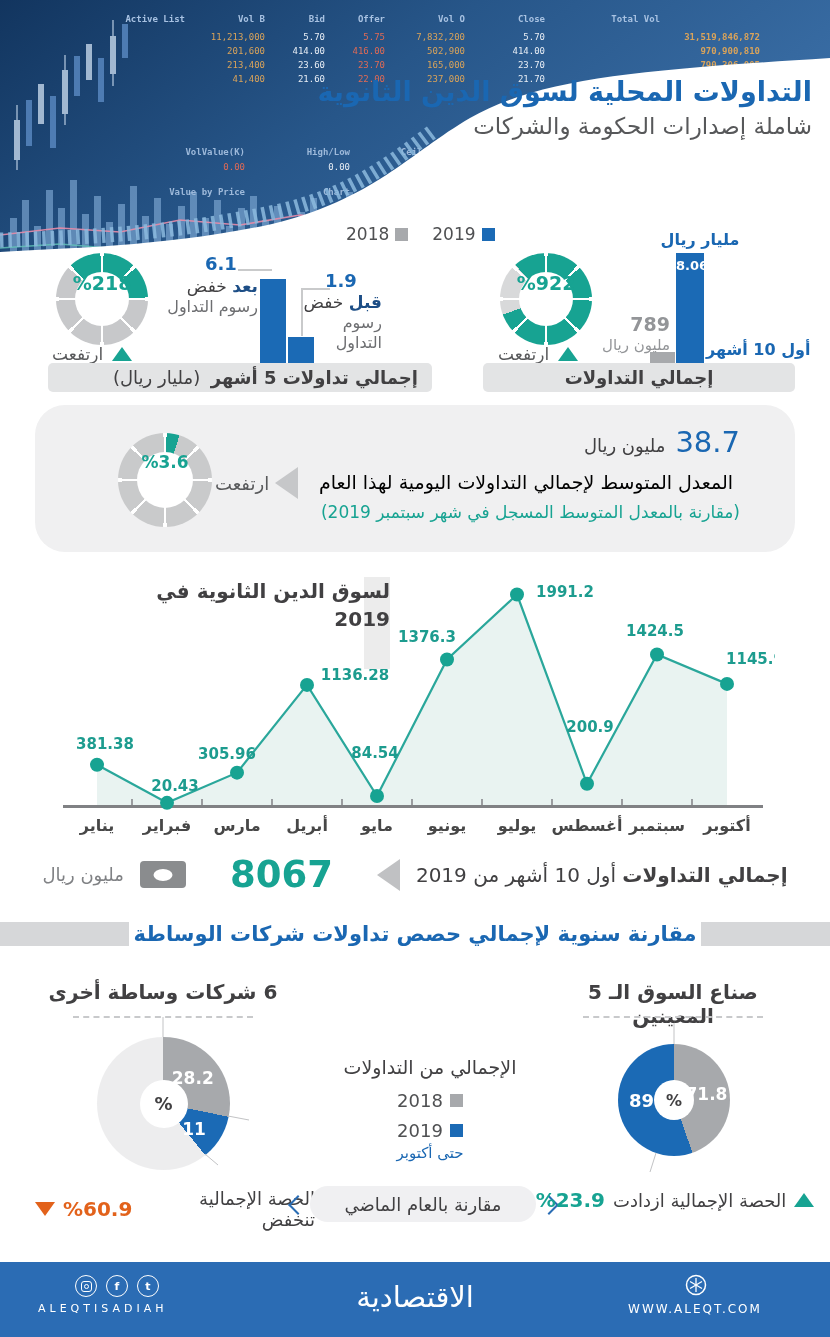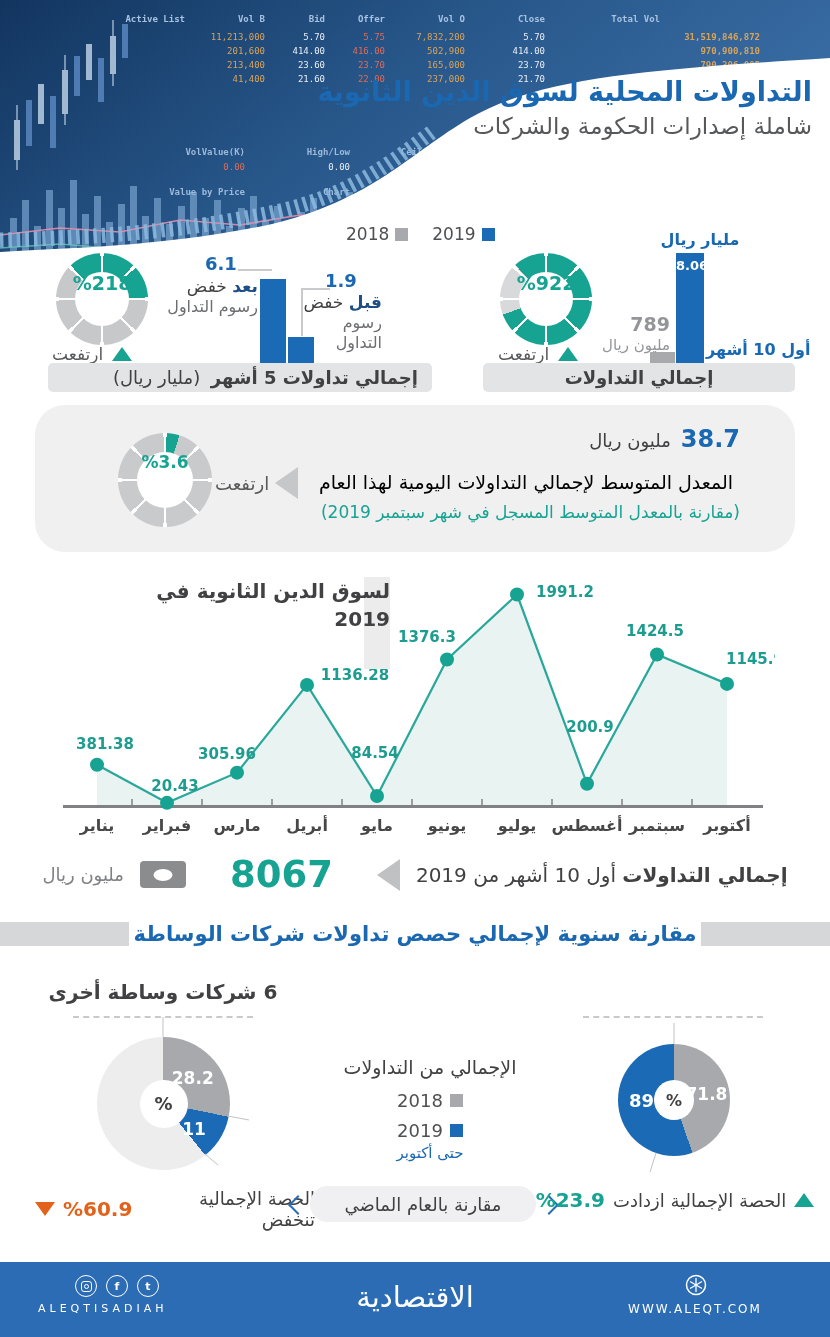--- a/index.html
+++ b/index.html
@@ -308,21 +308,21 @@
     <div style="font-size:19px;font-weight:bold;">789</div>
     <div style="font-size:15px;">مليون ريال</div>
   </div>
   <div class="abs blue-num" style="left:706px;top:340px;font-size:16px;" dir="rtl">أول 10 أشهر</div>
   <div class="band" style="left:483px;top:363px;width:312px;justify-content:center;">
     <span style="font-weight:bold;">إجمالي التداولات</span>
   </div>
 
   <div class="panel">
     <div class="abs" dir="rtl" style="right:55px;top:20px;display:flex;align-items:baseline;gap:10px;">
-      <span style="font-size:24px;font-weight:bold;color:#1a67b2;text-align:center;">38.7</span>
+      <span style="font-size:29px;font-weight:normal;color:#1a67b2;text-align:center;">38.7</span>
       <span style="font-size:18px;color:#414042;">مليون ريال</span>
     </div>
     <div class="abs" dir="rtl" style="right:62px;top:66px;font-size:19px;color:#000000;">المعدل المتوسط لإجمالي التداولات اليومية لهذا العام</div>
     <div class="abs" dir="rtl" style="right:55px;top:97px;font-size:17px;color:#17a392;">(مقارنة بالمعدل المتوسط المسجل في شهر سبتمبر 2019)</div>
     <div class="abs tri-left" style="left:240px;top:62px;"></div>
     <div class="abs" style="left:180px;top:68px;font-size:18px;color:#58595b;">ارتفعت</div>
     <div class="donut donut-36" style="left:83px;top:28px;">
       <div class="hole">
         <span class="pct">%3.6</span>
       </div>
@@ -424,20 +424,21 @@
       <span>2019</span>
       <span class="sq" style="background: rgb(27, 106, 181);"></span>
     </div>
     <div class="until" dir="rtl">حتى أكتوبر</div>
   </div>
 
   <span class="chev" style="left:291px;top:1198px;transform:rotate(-135deg);"></span>
   <div class="pill" dir="rtl">مقارنة بالعام الماضي</div>
   <span class="chev" style="left:542px;top:1198px;transform:rotate(45deg);"></span>
 
+  <div class="pie-title" dir="rtl" style="left:558px;top:980px;">صناع السوق الـ 5 المعينين</div>
   <div class="dash" style="left:583px;top:1016px;width:180px;"></div>
   <div id="pie-makers" class="pie" style="left: 618px; top: 1044px; width: 112px; height: 112px; background: conic-gradient(rgb(167, 169, 172) 0deg, rgb(167, 169, 172) 160.7deg, rgb(27, 106, 181) 160.7deg, rgb(27, 106, 181) 360deg);">
     <svg width="170" height="170" style="left:-29px;top:-29px;">
       <line x1="85" y1="29" x2="85" y2="8" stroke="#c2c3c5" stroke-width="1"></line>
       <line x1="67" y1="138" x2="61" y2="157" stroke="#c2c3c5" stroke-width="1"></line>
     </svg>
     <span class="slab" style="left:79%;top:45%;">71.8</span>
     <span class="slab" style="left:21%;top:50%;font-size:18px;">89</span>
     <div class="hole" style="width:40px;height:40px;font-size:16px;">%</div>
   </div>

